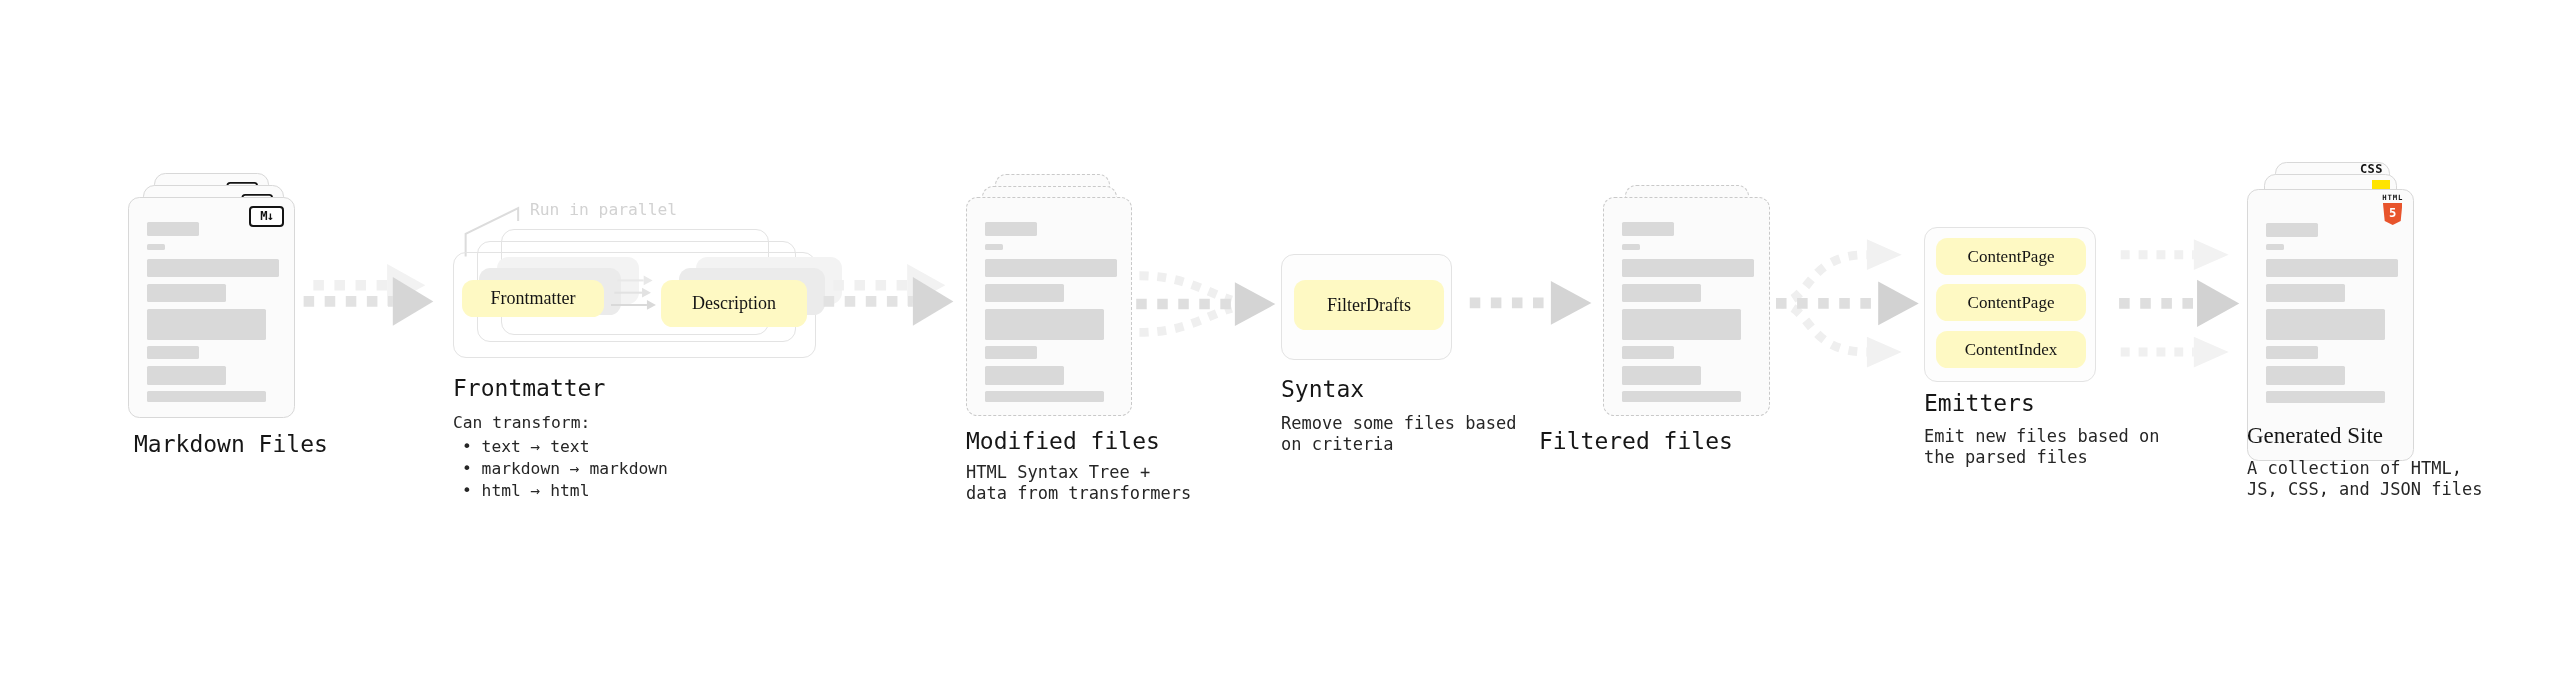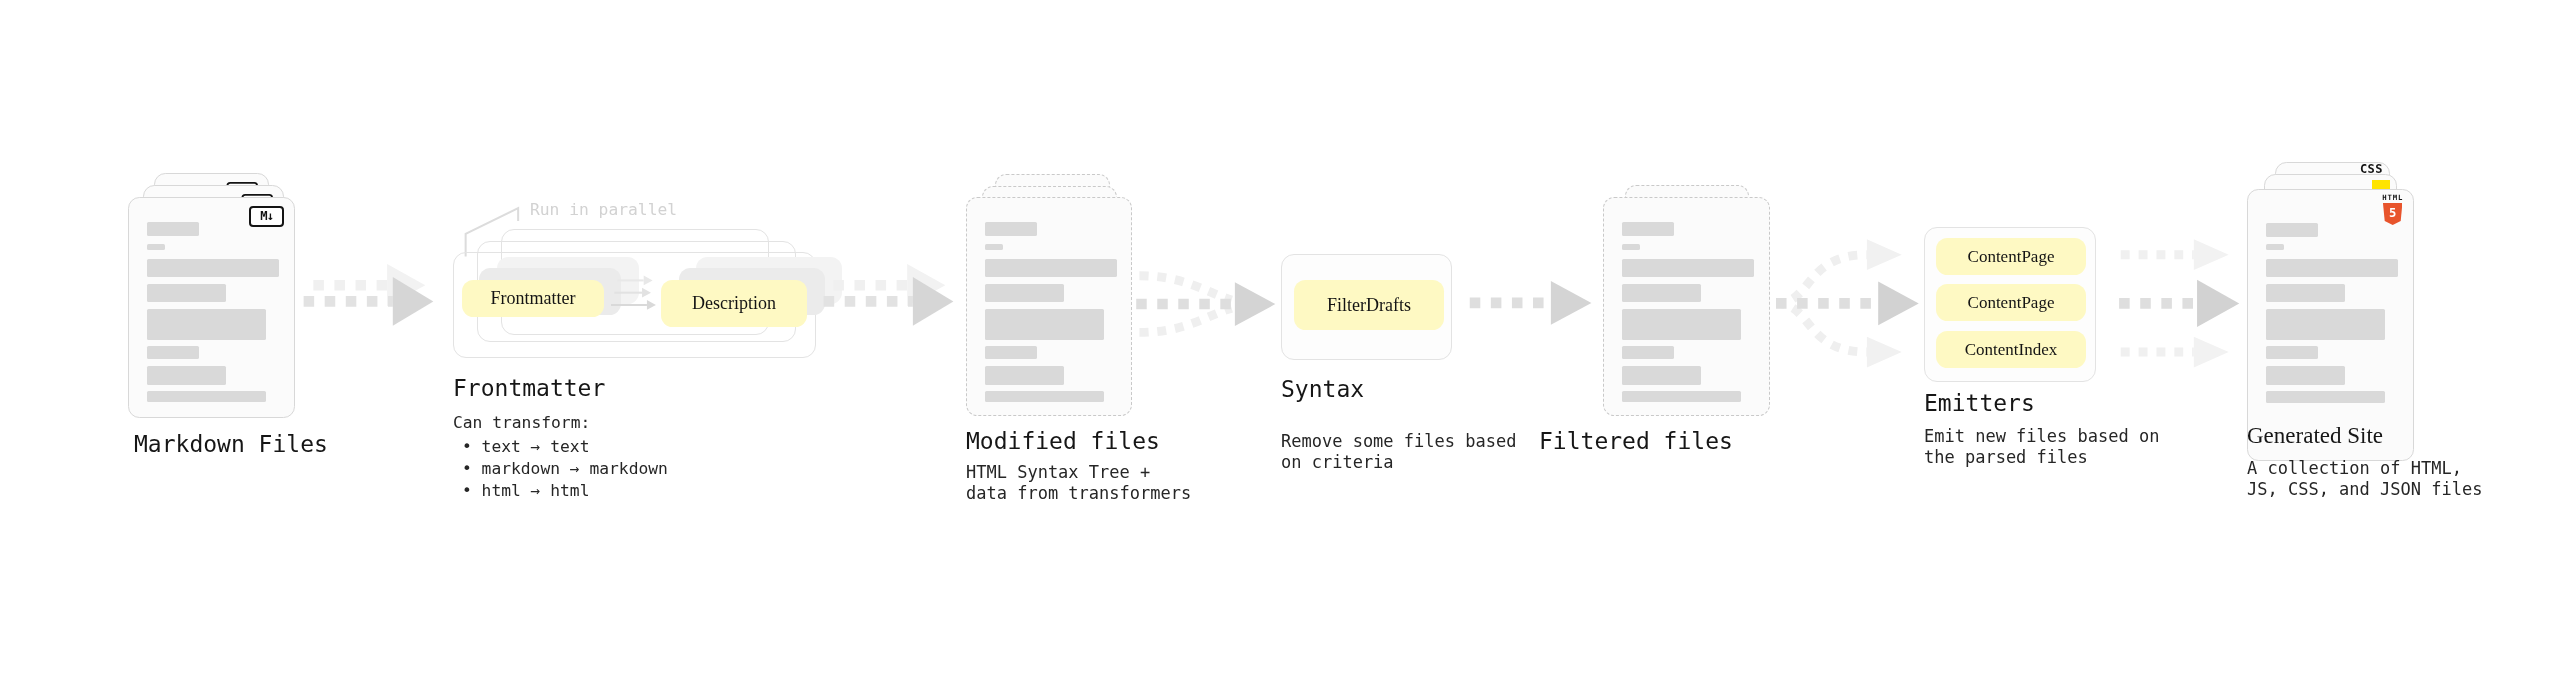--- a/index.html
+++ b/index.html
@@ -168,21 +168,21 @@
     <path d="M4,22 C60,22 85,42 118,52" fill="none" stroke="#efefef" stroke-width="11" stroke-dasharray="11 11"></path>
     <path d="M4,92 C60,92 85,72 118,62" fill="none" stroke="#efefef" stroke-width="11" stroke-dasharray="11 11"></path>
     <line x1="0" y1="57" x2="122" y2="57" stroke="#dedede" stroke-width="13" stroke-dasharray="13 13"></line>
     <polygon points="122,30 172,57 122,84" fill="#d4d4d4"></polygon>
   </svg>
 
   <div>
     <div class="obox filled" style="left:1281px; top:254px; width:171px; height:106px;"></div>
     <div class="pill" style="left:1294px; top:280px; width:150px; height:50px;">FilterDrafts</div>
     <div class="title" style="left:1281px; top:376px;">Syntax</div>
-    <div class="desc" style="left:1281px; top:413px;margin-top:18px;">Remove some files based
+    <div class="desc" style="left:1281px; top:413px;">Remove some files based
 on criteria</div>
   </div>
 
   <svg style="left:1468px; top:268px;" width="126" height="73" viewBox="0 0 155 90">
     <line x1="2" y1="43" x2="102" y2="43" stroke="#dedede" stroke-width="13" stroke-dasharray="13 13"></line>
     <polygon points="102,16 152,43 102,70" fill="#d4d4d4"></polygon>
   </svg>
 
   <div>
     <div class="card dashed" style="left:1625px; top:185px; width:124px; height:41px;"></div>

